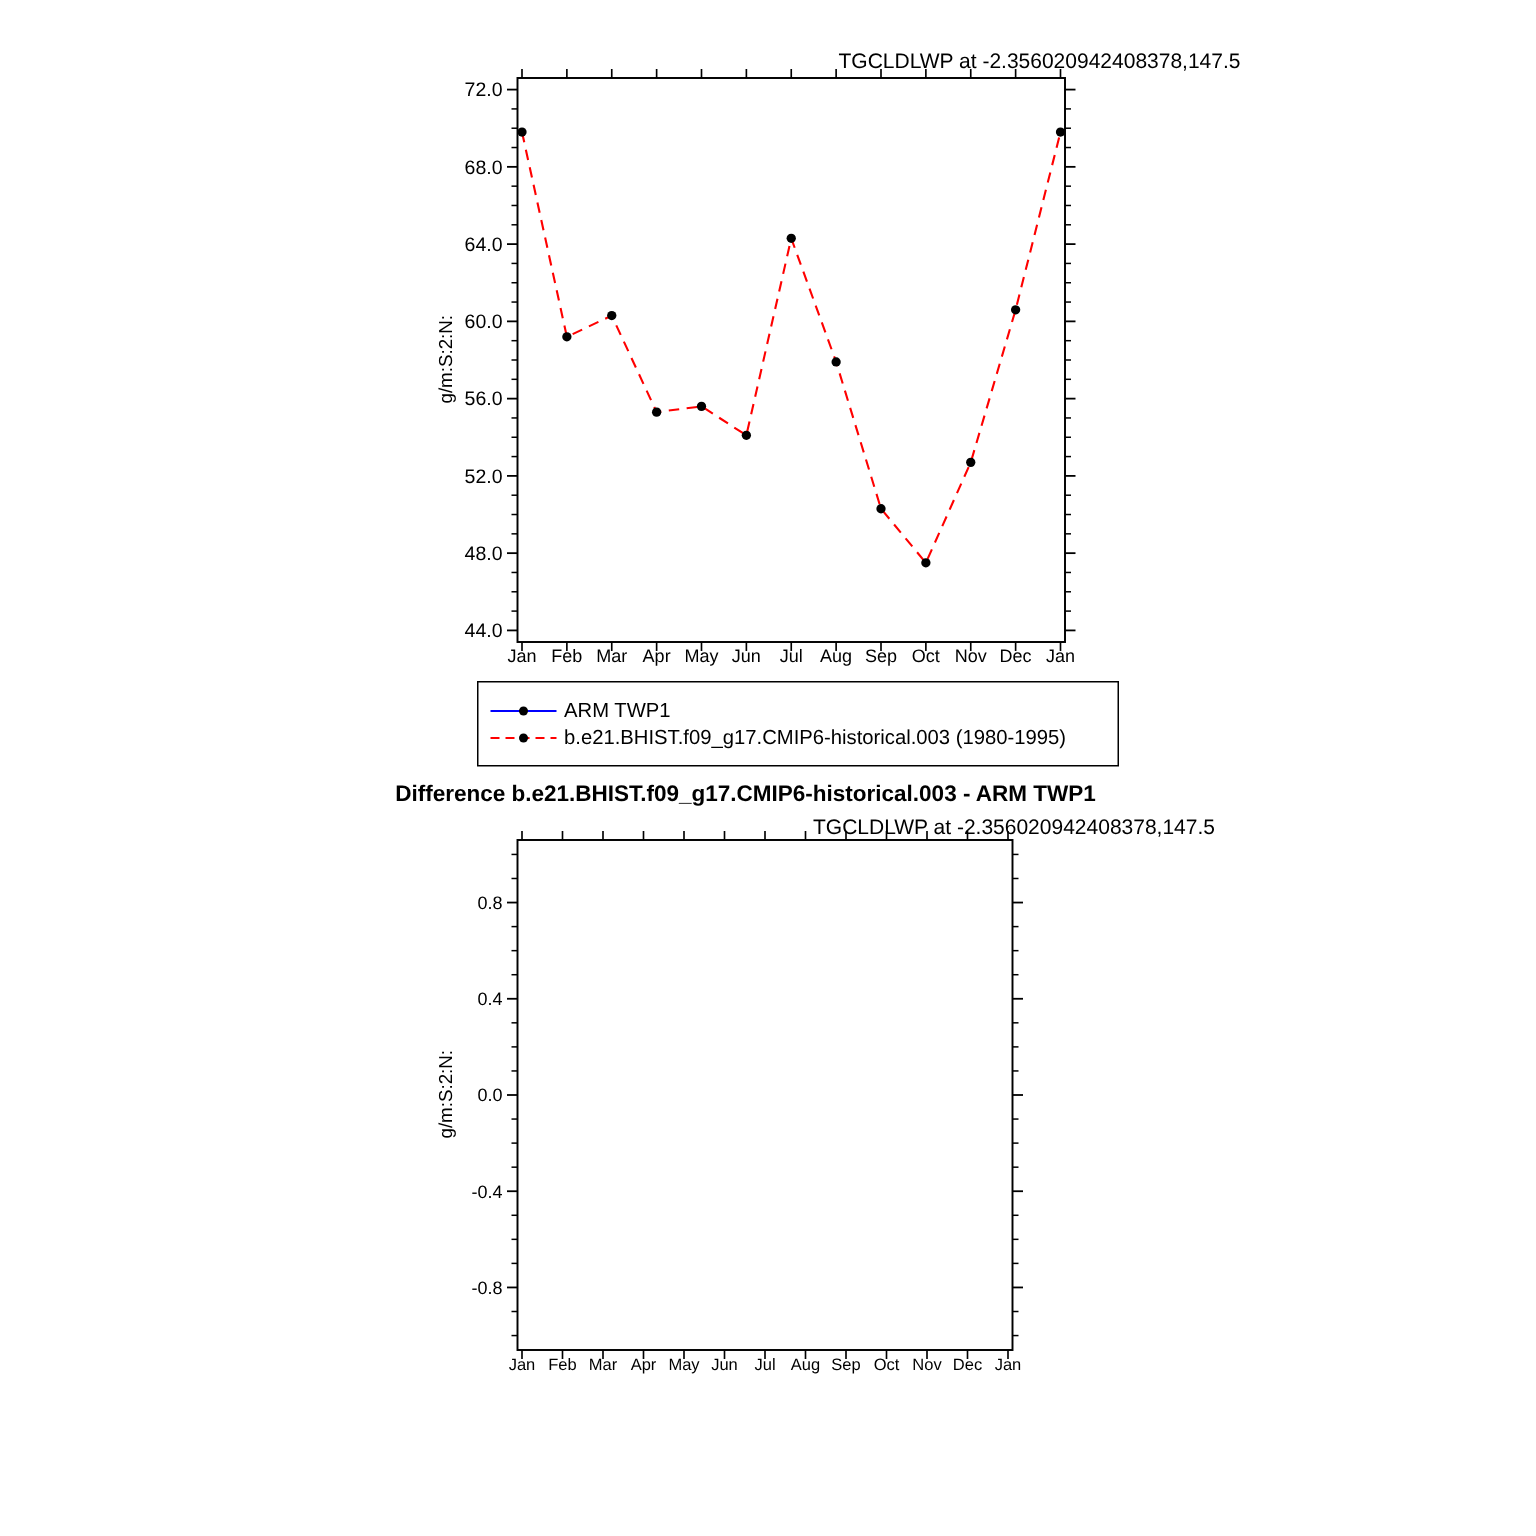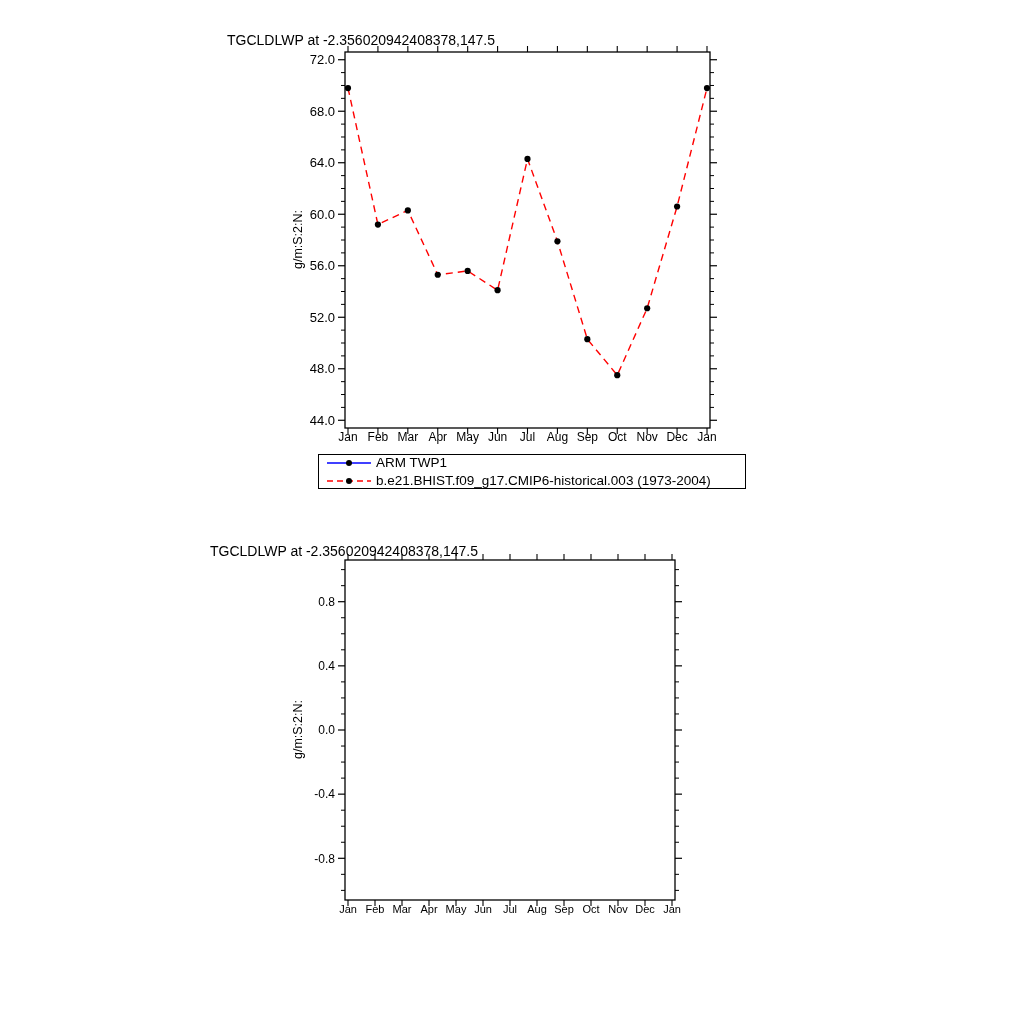--- a/index.html
+++ b/index.html
@@ -1,30 +1,30 @@
 <!DOCTYPE html>
 <html><head>
 <meta charset="utf-8">
 <style>
   html,body{margin:0;padding:0;background:#ffffff;}
   .page{position:relative;width:1024px;height:1024px;background:#ffffff;overflow:hidden;
         font-family:"Liberation Sans", sans-serif;color:#000;}
   .abs{position:absolute;}
   .chart-title{font-weight:bold;font-size:15.5px;text-align:center;white-space:nowrap;}
-  .chart-subtitle{font-size:14px;text-align:left;white-space:nowrap;}
+  .chart-subtitle{font-size:14px;text-align:right;white-space:nowrap;}
   .t1{left:253px;top:5px;width:600px;}
   .s1{left:227px;top:32px;width:600px;}
   .t2{left:197px;top:521px;width:600px;font-size:15px;}
   .s2{left:210px;top:543px;width:600px;}
   .ylab{width:140px;height:15px;text-align:center;font-size:12.5px;
         transform:rotate(-90deg);transform-origin:center;white-space:nowrap;}
   .y1{left:228px;top:232px;}
   .y2{left:228px;top:722px;}
   #chart-svg{position:absolute;left:0;top:0;}
-  .legend{position:absolute;left:318px;top:454px;width:428px;height:35px;
+  .legend{position:absolute;left:318px;top:454px;width:428px;height:57px;
           border:1px solid #000;box-sizing:border-box;display:flex;flex-direction:column;
           justify-content:center;padding:2px 6px;gap:3px;background:#fff;}
   .legend-row{display:flex;align-items:center;gap:3px;font-size:13.5px;white-space:nowrap;}
   .legend-row svg{flex:0 0 auto;}
 </style>
 </head>
 <body>
 
 <div class="page">
 
@@ -251,20 +251,21 @@
         <line class="sample-line" x1="2" y1="6" x2="46" y2="6" stroke="#0000ff" stroke-width="1.4"></line>
         <circle class="sample-dot" cx="24" cy="6" r="3" fill="#000000"></circle>
       </svg>
       <span class="legend-label">ARM TWP1</span>
     </div>
     <div class="legend-row">
       <svg width="48" height="12">
         <line class="sample-line" x1="2" y1="6" x2="46" y2="6" stroke="#ff0000" stroke-width="1.4" stroke-dasharray="6,4"></line>
         <circle class="sample-dot" cx="24" cy="6" r="3" fill="#000000"></circle>
       </svg>
-      <span class="legend-label">b.e21.BHIST.f09_g17.CMIP6-historical.003 (1973-2004)</span>
+      <span class="legend-label">b.e21.BHIST.f09_g17.CMIP6-historical.003 (1980-1995)</span>
     </div>
   </div>
 
+  <div class="abs chart-title t2">Difference b.e21.BHIST.f09_g17.CMIP6-historical.003 - ARM TWP1</div>
   <div class="abs chart-subtitle s2">TGCLDLWP at -2.356020942408378,147.5</div>
   <div class="abs ylab y2">g/m:S:2:N:</div>
 
 </div>
 
 </body></html>

